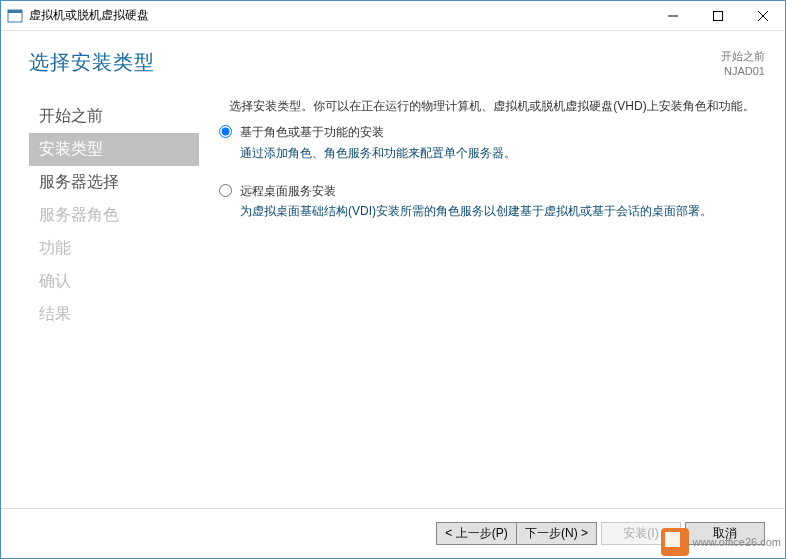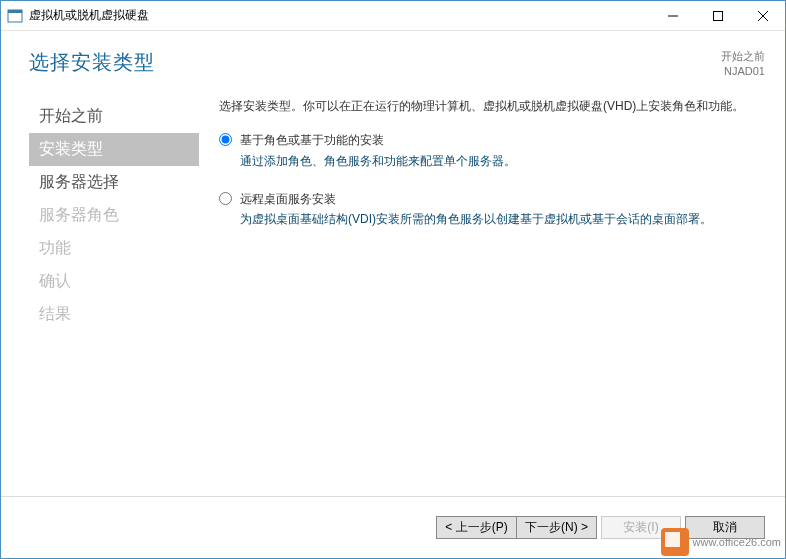--- a/index.html
+++ b/index.html
@@ -82,33 +82,33 @@
       color: #fff;
     }
     .side-item.disabled { color: #bbb; }
     .main {
       flex: 1;
       padding: 2px 0 0 20px;
       font-size: 12px;
       color: #333;
       line-height: 1.7;
     }
-    .intro { margin-bottom: 14px; }
+    .intro { margin-bottom: 6px; text-align: center; }
     .radio-group { }
     .radio-item { display: flex; align-items: flex-start; margin-bottom: 18px; }
     .radio-input {
       width: 13px; height: 13px; margin-top: 3px; margin-right: 8px;
       flex-shrink: 0;
     }
     .radio-text strong { font-weight: normal; display: block; }
     .radio-desc { color: #0c4a6e; }
     .footer {
       position: absolute;
       bottom: 0; left: 0; right: 0;
-      height: 62px;
+      height: 50px;
       border-top: 1px solid #ddd;
       display: flex;
       align-items: center;
       justify-content: flex-end;
       padding-right: 20px;
       gap: 4px;
       background: #fff;
       padding-left: 48px;
     }
     .btn {

